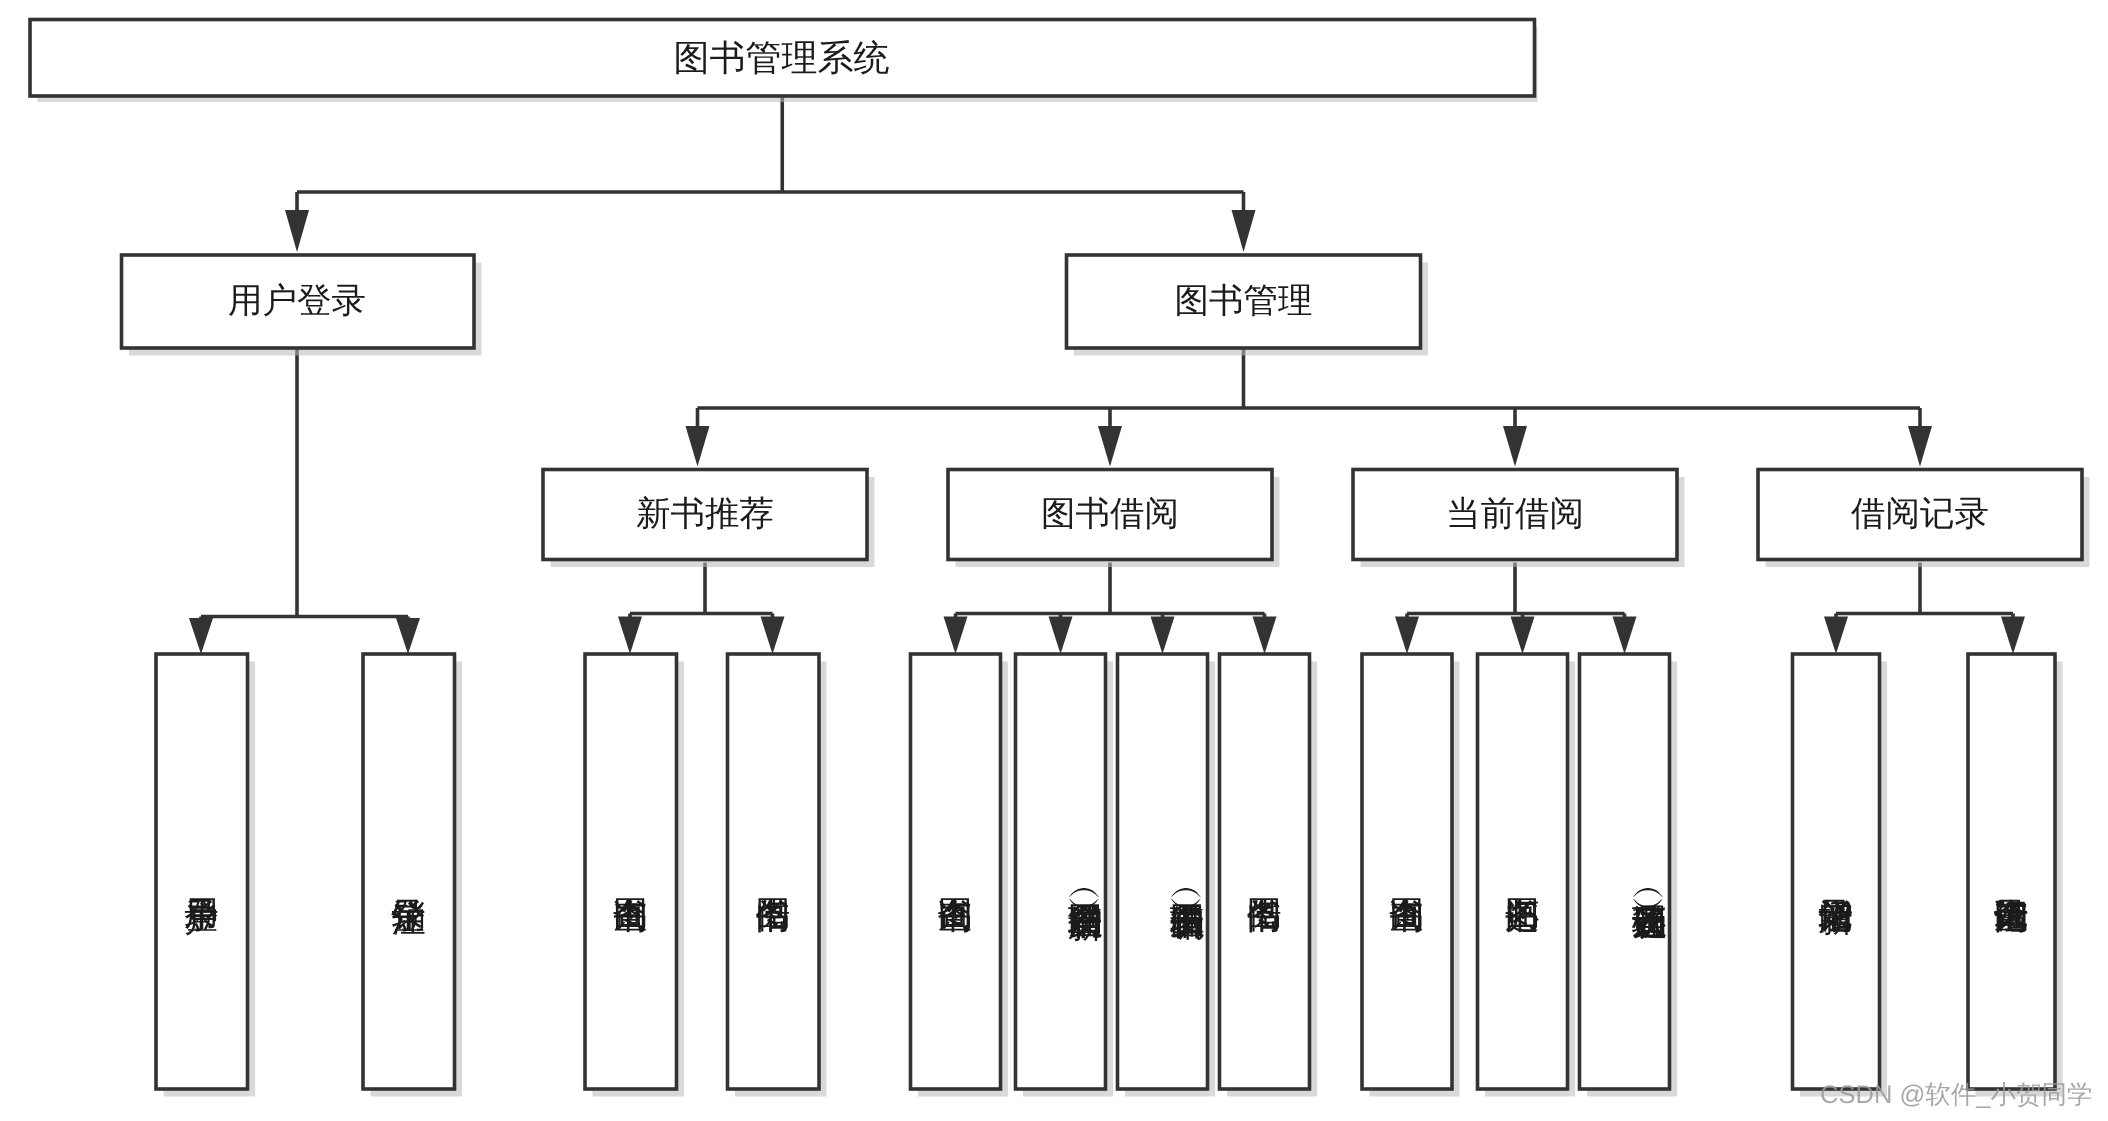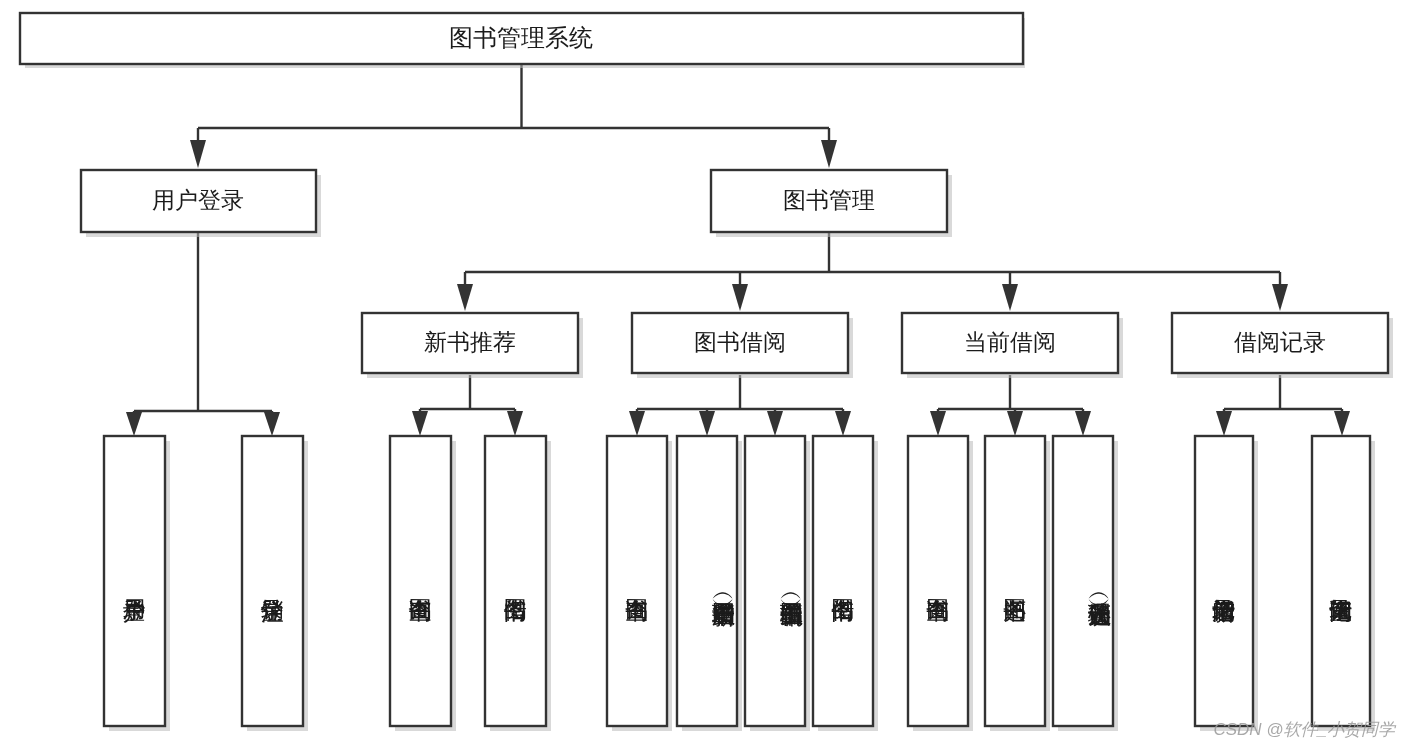--- a/index.html
+++ b/index.html
@@ -77,21 +77,20 @@
   }
   .watermark {
     position: absolute;
     right: 10px;
     bottom: 6px;
     font-family: "Liberation Sans", "DejaVu Sans", sans-serif;
     font-size: 17px;
     color: #9a9a9a;
     opacity: 0.85;
     white-space: nowrap;
-    font-style: italic;
   }
 </style>
 </head>
 <body>
 
 <div id="diagram-root">
 
   <svg class="diagram-canvas" viewBox="0 0 1405 747">
 
     <g>

